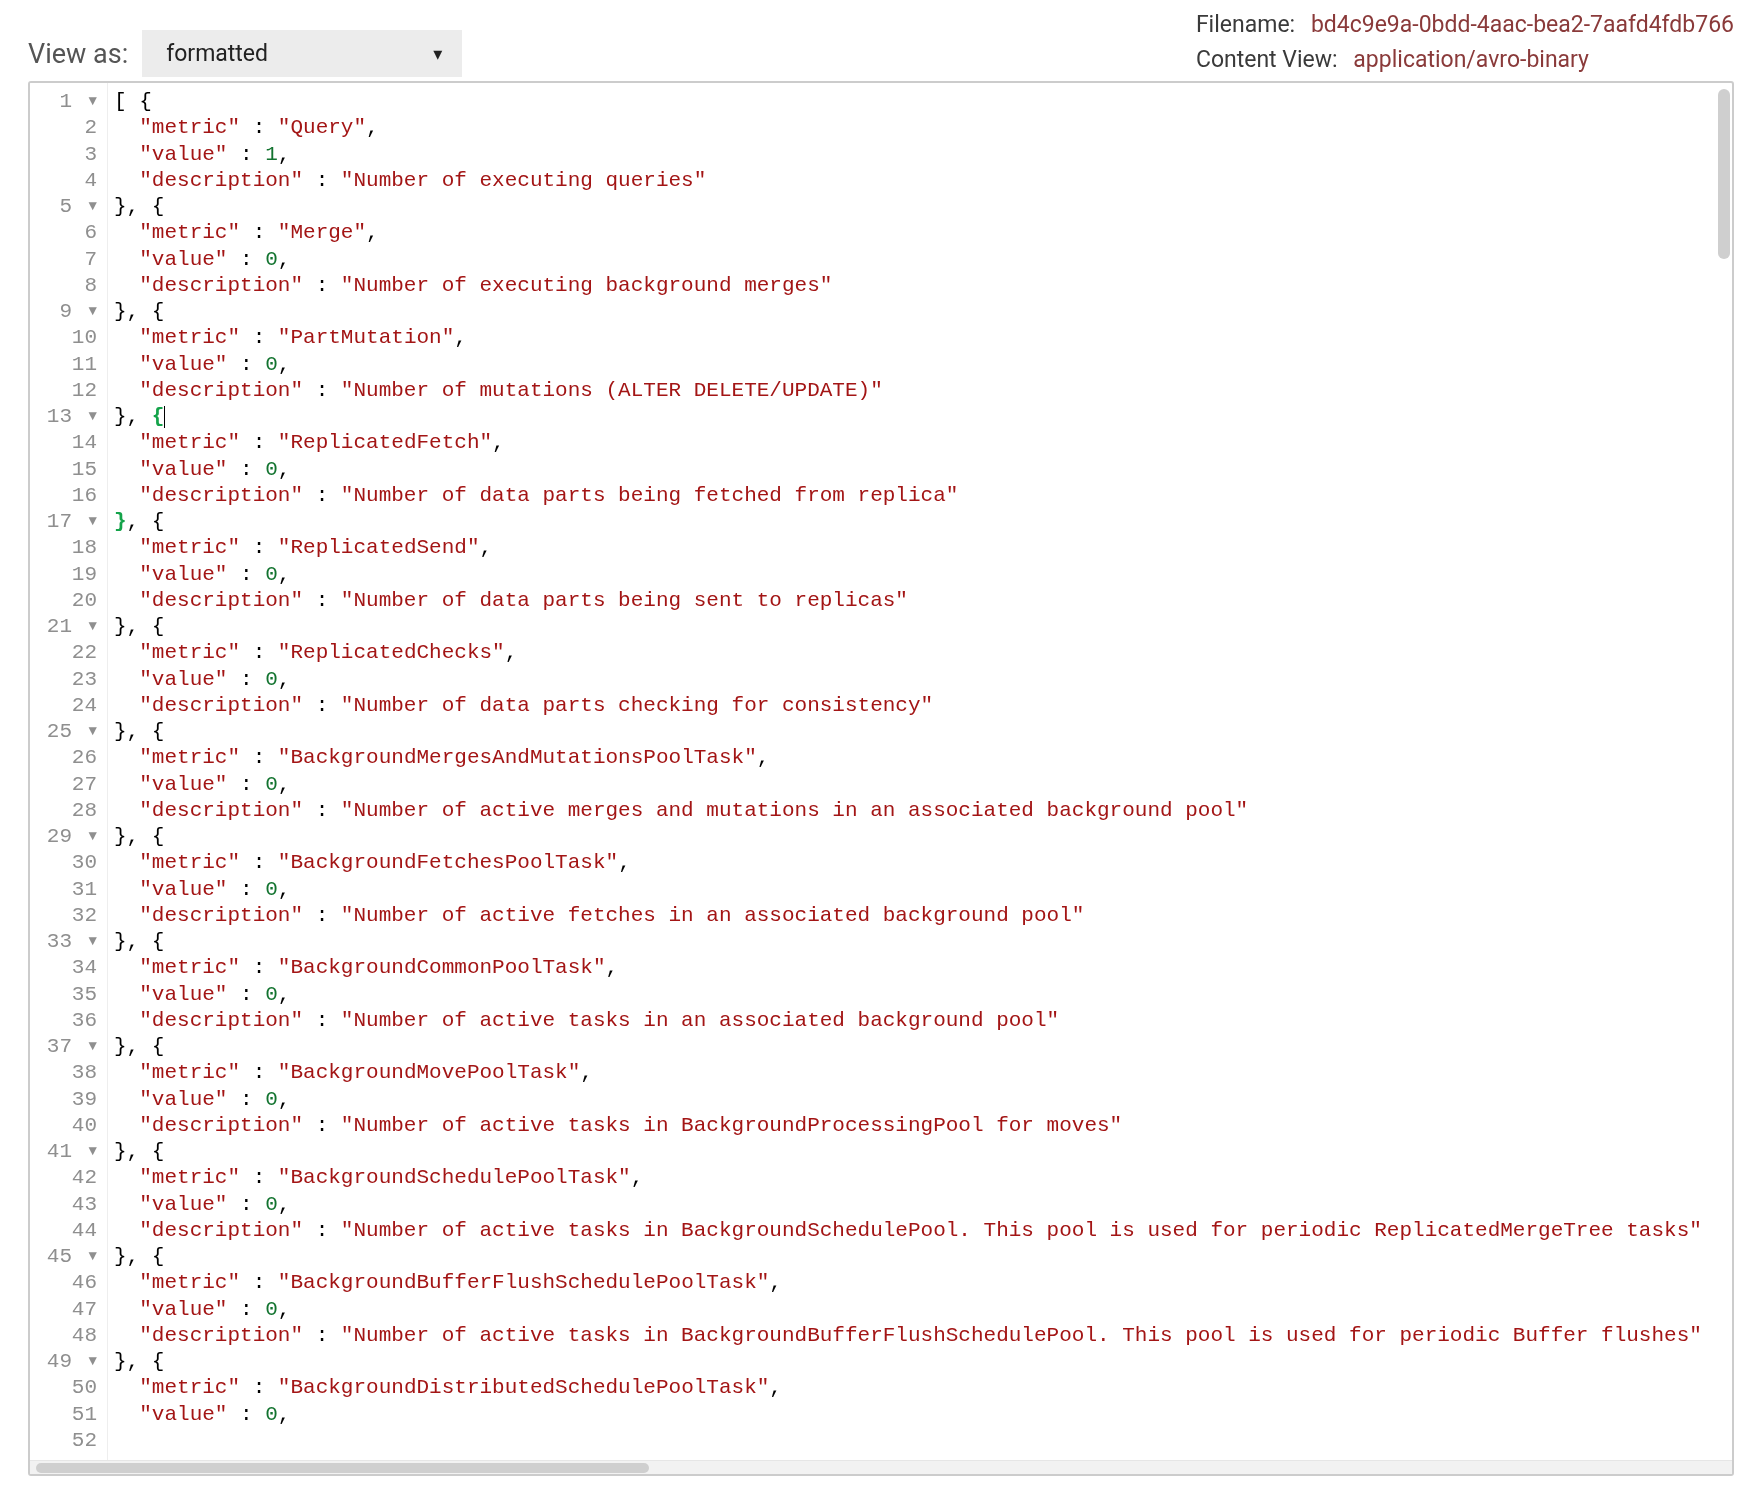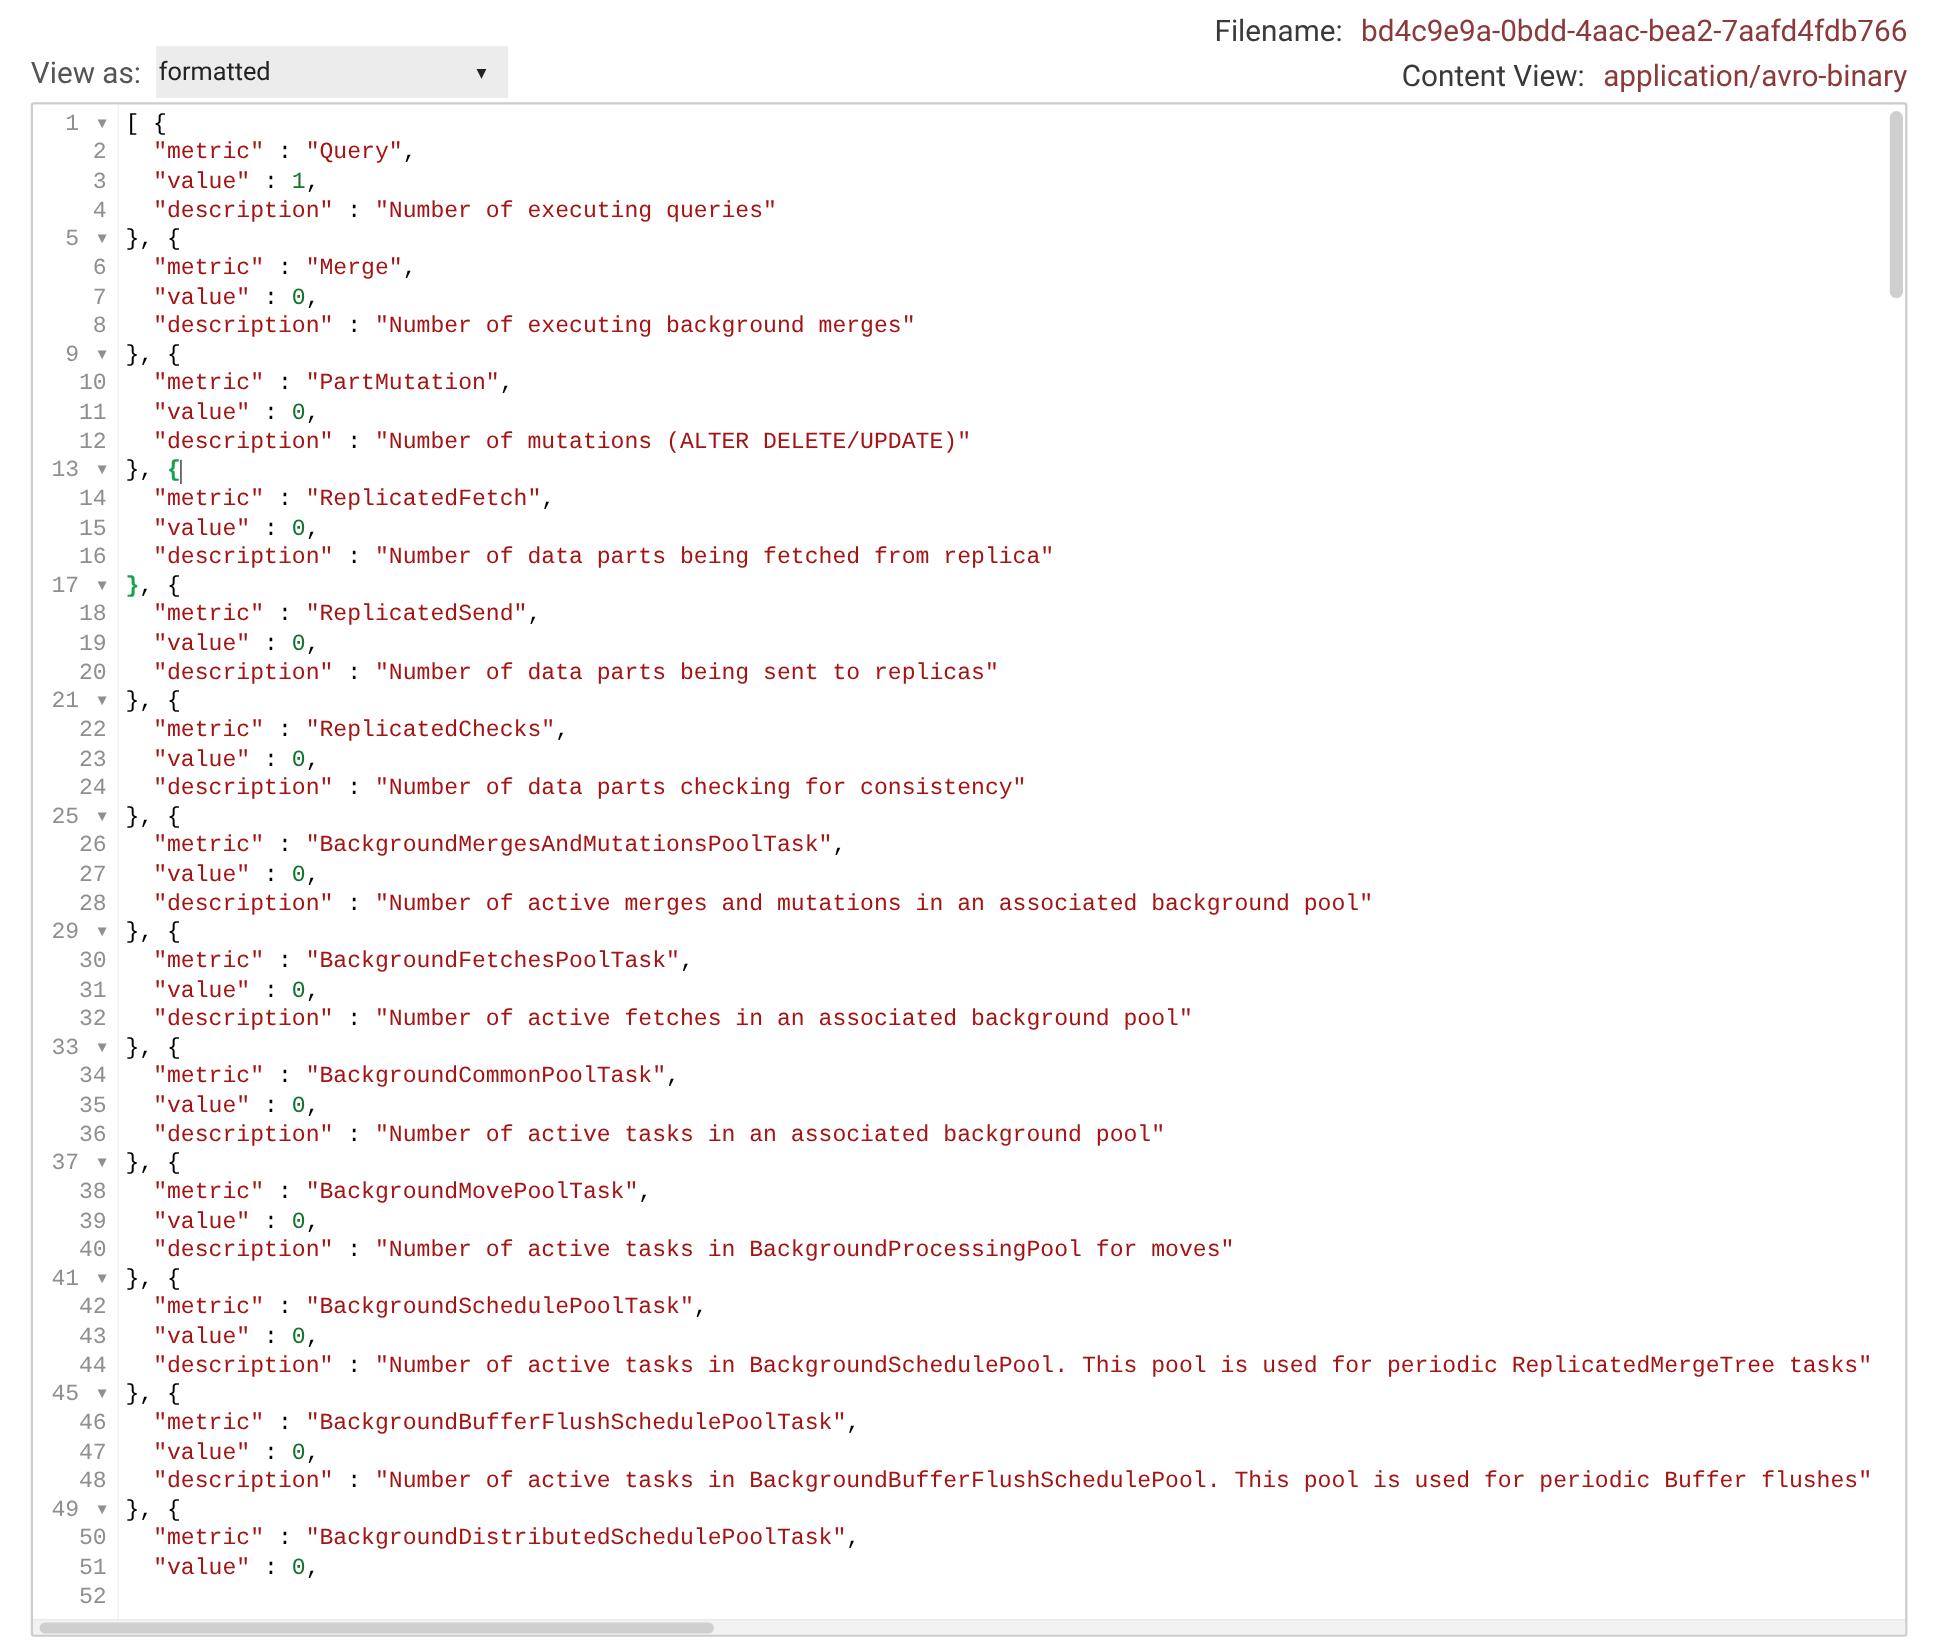--- a/index.html
+++ b/index.html
@@ -26,35 +26,35 @@
   .view-as-label {
     color: #555;
     font-size: 27px;
     font-weight: 400;
   }
   .dropdown {
     display: flex;
     align-items: center;
     justify-content: space-between;
     background: #ececec;
-    padding: 10px 20px 10px 2px;
+    padding: 10px 20px 10px 24px;
     width: 320px;
     cursor: pointer;
     font-size: 23px;
     color: #222;
     gap: 43px;
   }
   .dropdown .chev {
     font-size: 18px;
     color: #222;
   }
   .meta {
-    text-align: right;
+    text-align: left;
     color: #3a3a3a;
-    font-size: 27px;
+    font-size: 23px;
     line-height: 1.5;
   }
   .meta .v { color: #8a3a3a; margin-left: 10px; }
   .meta .lbl { color: #3a3a3a; }
   .editor-box {
     border: 2px solid #ccc;
     border-radius: 3px;
     position: relative;
     overflow: hidden;
   }

